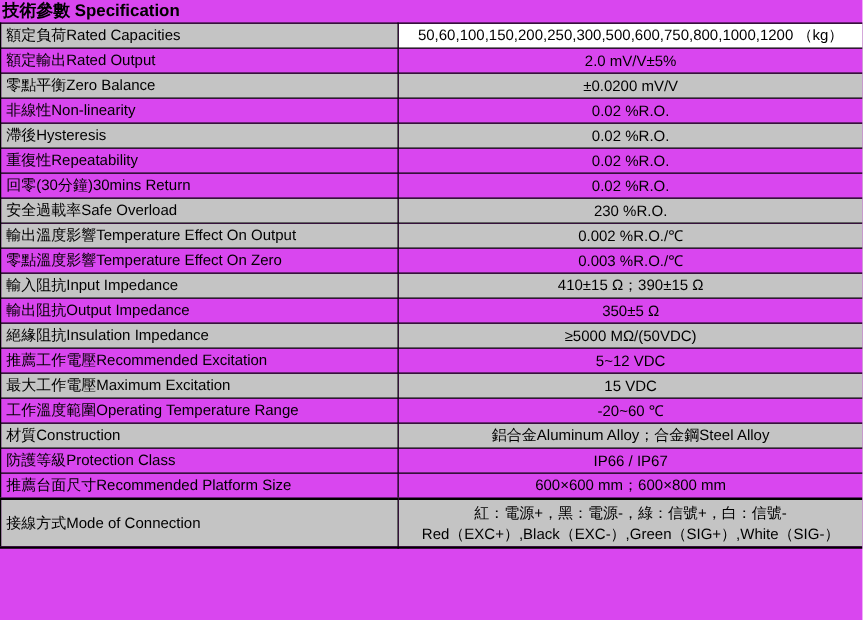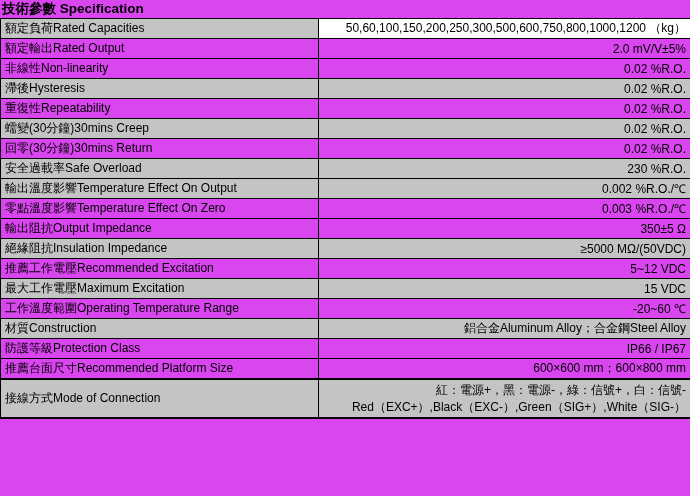--- a/index.html
+++ b/index.html
@@ -35,21 +35,21 @@
     padding: 0 4px;
     vertical-align: middle;
     overflow: hidden;
     white-space: nowrap;
     margin-top: 31px;
   }
   td.label-cell {
     text-align: left;
   }
   td.value-cell {
-    text-align: right;
+    text-align: center;
   }
   tr.shaded td {
     background: #c4c4c4;
   }
   tr.shaded td.unshaded {
     background: #ffffff;
   }
   tr.tall td {
     height: 37px;
   }
@@ -80,44 +80,44 @@
           <td class="value-cell unshaded">
             <div>50,60,100,150,200,250,300,500,600,750,800,1000,1200 （kg）</div>
           </td>
         </tr>
         <tr>
           <td class="label-cell">額定輸出Rated Output</td>
           <td class="value-cell">
             <div>2.0 mV/V±5%</div>
           </td>
         </tr>
+        <tr class="shaded">
+          <td class="label-cell">零點平衡Zero Balance</td>
+          <td class="value-cell">
+            <div>±0.0200 mV/V</div>
+          </td>
+        </tr>
         <tr>
           <td class="label-cell">非線性Non-linearity</td>
           <td class="value-cell">
             <div>0.02 %R.O.</div>
           </td>
         </tr>
         <tr class="shaded">
           <td class="label-cell">滯後Hysteresis</td>
           <td class="value-cell">
             <div>0.02 %R.O.</div>
           </td>
         </tr>
         <tr>
           <td class="label-cell">重復性Repeatability</td>
           <td class="value-cell">
             <div>0.02 %R.O.</div>
           </td>
         </tr>
-        <tr class="shaded">
-          <td class="label-cell">蠕變(30分鐘)30mins Creep</td>
-          <td class="value-cell">
-            <div>0.02 %R.O.</div>
-          </td>
-        </tr>
         <tr>
           <td class="label-cell">回零(30分鐘)30mins Return</td>
           <td class="value-cell">
             <div>0.02 %R.O.</div>
           </td>
         </tr>
         <tr class="shaded">
           <td class="label-cell">安全過載率Safe Overload</td>
           <td class="value-cell">
             <div>230 %R.O.</div>
@@ -126,20 +126,26 @@
         <tr class="shaded">
           <td class="label-cell">輸出溫度影響Temperature Effect On Output</td>
           <td class="value-cell">
             <div>0.002 %R.O./℃</div>
           </td>
         </tr>
         <tr>
           <td class="label-cell">零點溫度影響Temperature Effect On Zero</td>
           <td class="value-cell">
             <div>0.003 %R.O./℃</div>
+          </td>
+        </tr>
+        <tr class="shaded">
+          <td class="label-cell">輸入阻抗Input Impedance</td>
+          <td class="value-cell">
+            <div>410±15 Ω；390±15 Ω</div>
           </td>
         </tr>
         <tr>
           <td class="label-cell">輸出阻抗Output Impedance</td>
           <td class="value-cell">
             <div>350±5 Ω</div>
           </td>
         </tr>
         <tr class="shaded">
           <td class="label-cell">絕緣阻抗Insulation Impedance</td>

